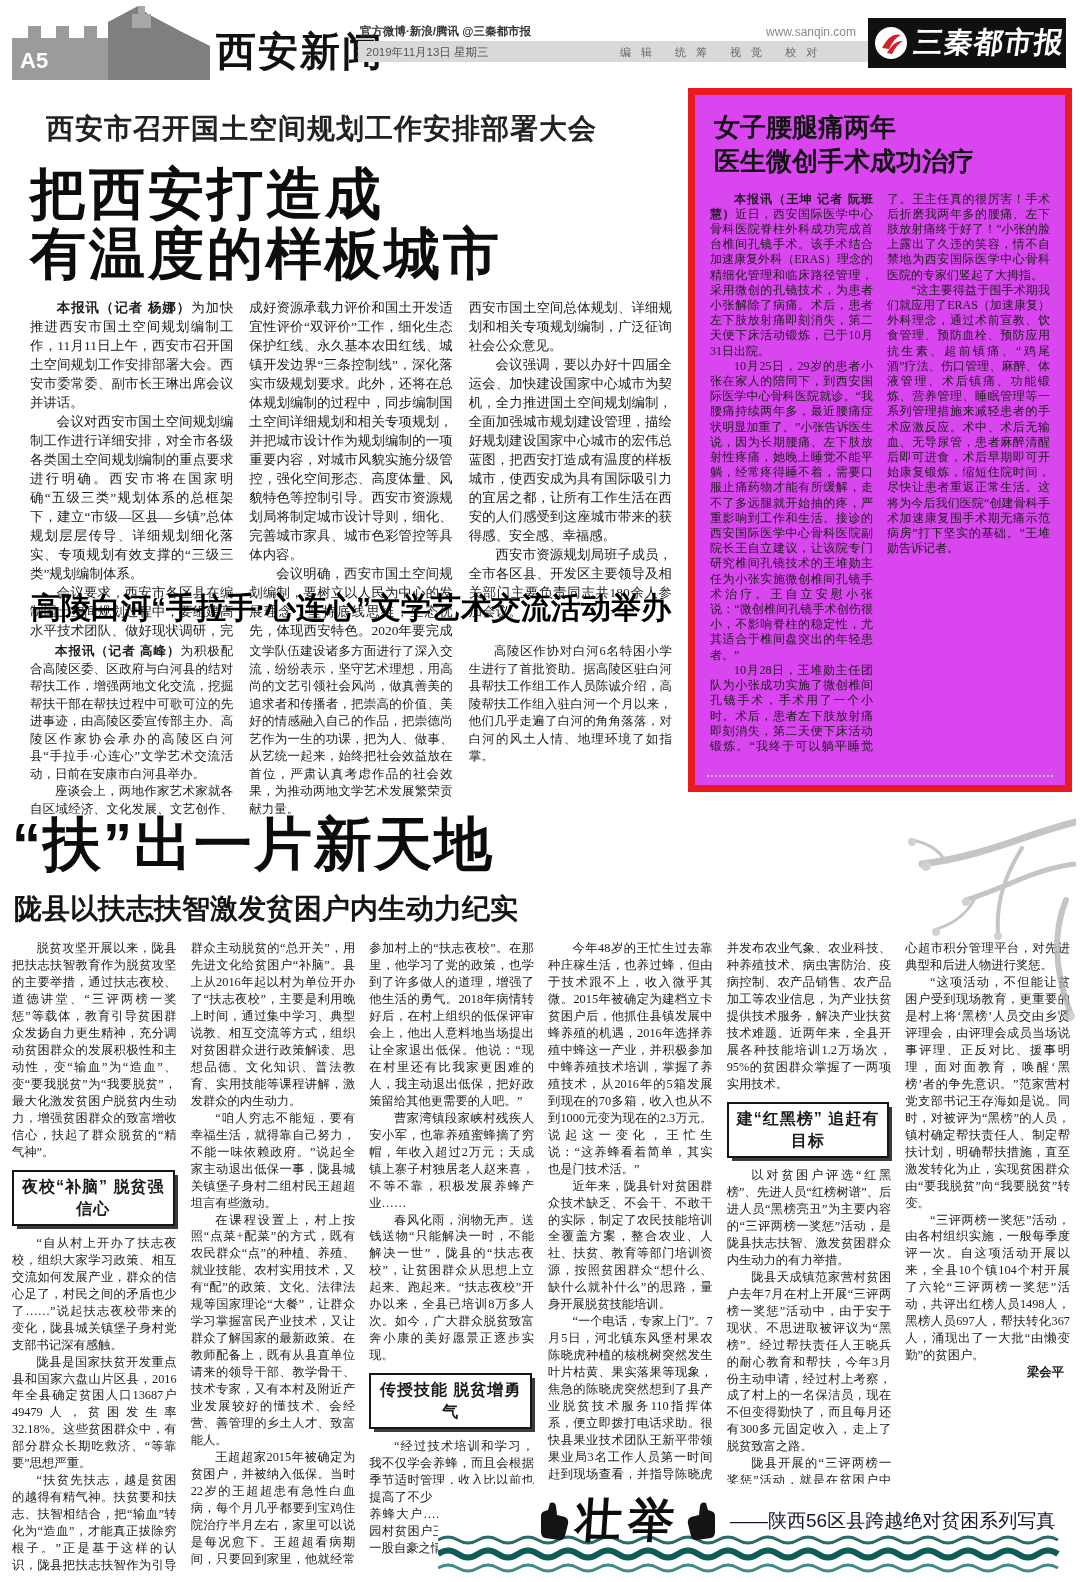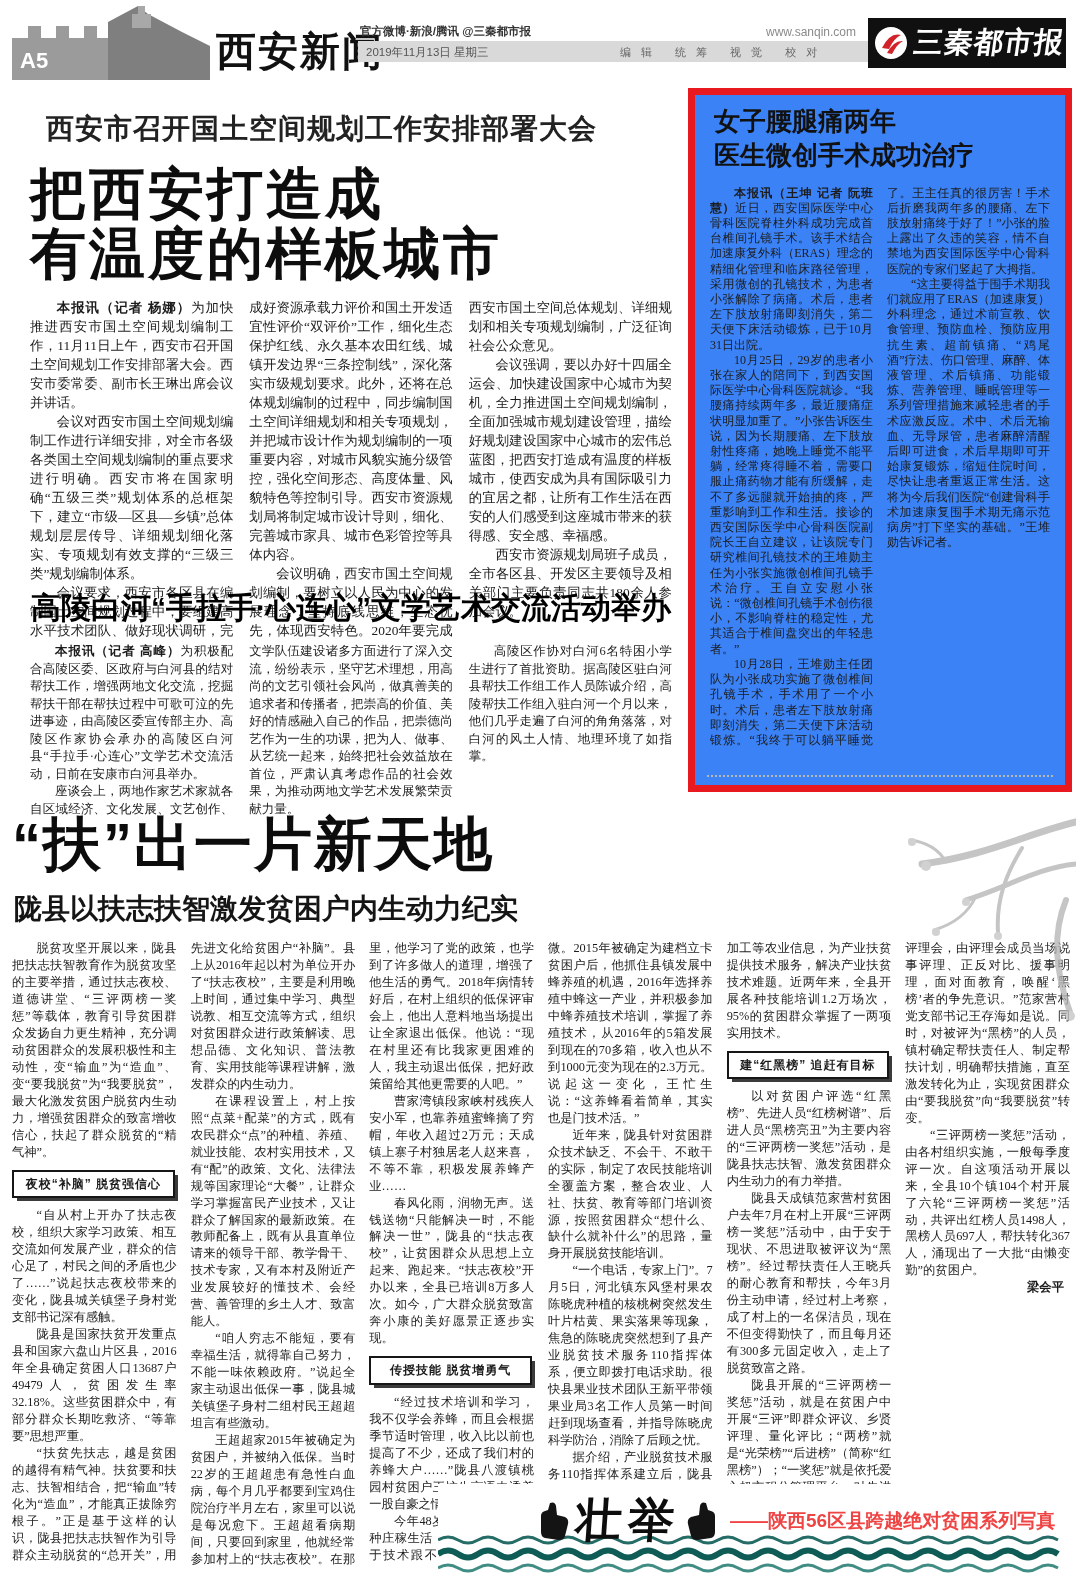--- a/index.html
+++ b/index.html
@@ -25,52 +25,52 @@
   .main-art{position:absolute;left:30px;top:94px;width:642px;}
   .kicker{font-size:28px;font-weight:600;color:#222;letter-spacing:1px;margin:16px;}
   .main-hl{font-size:56px;font-weight:900;line-height:1.08;letter-spacing:3px;color:#0d0d0d;margin:8px 0 0 0;}
   .body-cols{margin-top:13px;text-align:justify;}
   .cols3{column-count:3;column-gap:16px;font-size:13.4px;line-height:1.42;}
   .body-cols p{margin:0;text-indent:2em;}
   .body-cols p strong{font-family:"Liberation Sans","DejaVu Sans",sans-serif;font-weight:700;}
 
   
   .red-box{position:absolute;left:688px;top:88px;width:384px;height:704px;box-sizing:border-box;
-           border:7px solid #e8191f;background:#3b82f6;padding:8px 15px 8px 15px;}
+           border:7px solid #e8191f;background:#d946ef;padding:14px 15px 8px 15px;}
   .med-hl{font-size:26px;font-weight:900;line-height:1.3;margin:2px 0 8px 4px;color:#111;}
   .cols2{column-count:2;column-gap:14px;font-size:12px;line-height:15.2px;height:566px;
          column-fill:auto;overflow:hidden;text-align:justify;}
   .dots{position:absolute;left:12px;right:12px;bottom:8px;border-top:2px dotted #b9b9b9;}
 
   
   .cul-art{position:absolute;left:30px;top:588px;width:642px;}
   .cul-hl{font-size:30px;font-weight:900;letter-spacing:0px;margin:0;text-align:center;color:#000000;}
   .cols3s{column-count:3;column-gap:16px;font-size:12.5px;line-height:1.4;margin-top:14px;}
 
   
   .pov-art{position:absolute;left:12px;top:806px;width:1058px;height:776px;}
   .pov-hl{font-size:58px;font-weight:900;letter-spacing:2px;margin:0;color:#0c0c0c;}
   .pov-sub{font-size:28px;font-weight:700;margin:6px 0 0 2px;color:#151515;}
   .tree{position:absolute;right:-6px;top:-2px;width:250px;height:260px;pointer-events:none;opacity:.75;}
   .cols6{column-count:6;column-gap:14px;font-size:12.3px;line-height:1.38;margin-top:12px;
          height:640px;column-fill:auto;overflow:hidden;text-align:justify;}
-  .boxed-subhead{font-family:"Liberation Sans","DejaVu Sans",sans-serif;font-size:12px;font-weight:800;
+  .boxed-subhead{font-family:"Liberation Sans","DejaVu Sans",sans-serif;font-size:16px;font-weight:800;
          border:2px solid #161616;box-shadow:4px 4px 0 -1px #3b3b3b;padding:4px 4px;margin:9px 2px 9px 0;
          text-align:center;letter-spacing:1px;break-inside:avoid;}
   .signature{text-align:right !important;text-indent:0 !important;font-weight:700;padding-right:6px;}
 
   
   .banner{position:absolute;left:438px;top:1484px;width:634px;height:94px;background:#fff;z-index:6;}
   .waves{position:absolute;left:0;bottom:2px;width:634px;height:46px;}
   .banner-row{position:absolute;left:0;top:6px;width:634px;display:flex;align-items:center;}
   .fist{width:34px;height:40px;margin:0 2px;flex:0 0 auto;}
   .callig{font-size:46px;font-weight:900;letter-spacing:6px;transform:skewX(-4deg);
           font-family:"Liberation Sans","DejaVu Sans",sans-serif;color:#0d0d0d;margin:0 4px;}
-  .series{font-size:19px;font-weight:700;font-family:"Liberation Sans","DejaVu Sans",sans-serif;
-          color:#ef4444;margin-left:8px;white-space:nowrap;}
+  .series{font-size:19px;font-weight:400;font-family:"Liberation Sans","DejaVu Sans",sans-serif;
+          color:#0f172a;margin-left:8px;white-space:nowrap;}
 
   h1,h2,h3{font-family:"Liberation Sans","DejaVu Sans",sans-serif;}
 </style>
 </head>
 <body>
 
 <div id="page">
 
   <div class="hdr">
     <svg class="wall" viewBox="0 0 198 76">
@@ -154,22 +154,22 @@
       </g>
     </svg>
     <h1 class="pov-hl">“扶”出一片新天地</h1>
     <div class="pov-sub sans">陇县以扶志扶智激发贫困户内生动力纪实</div>
     <div class="body-cols cols6">
         <p>脱贫攻坚开展以来，陇县把扶志扶智教育作为脱贫攻坚的主要举措，通过扶志夜校、道德讲堂、“三评两榜一奖惩”等载体，教育引导贫困群众发扬自力更生精神，充分调动贫困群众的发展积极性和主动性，变“输血”为“造血”、变“要我脱贫”为“我要脱贫”，最大化激发贫困户脱贫内生动力，增强贫困群众的致富增收信心，扶起了群众脱贫的“精气神”。</p>
         <h3 class="boxed-subhead">夜校“补脑” 脱贫强信心</h3>
         <p>“自从村上开办了扶志夜校，组织大家学习政策、相互交流如何发展产业，群众的信心足了，村民之间的矛盾也少了……”说起扶志夜校带来的变化，陇县城关镇堡子身村党支部书记深有感触。</p>
         <p>陇县是国家扶贫开发重点县和国家六盘山片区县，2016年全县确定贫困人口13687户49479人，贫困发生率32.18%。这些贫困群众中，有部分群众长期吃救济、“等靠要”思想严重。</p>
         <p>“扶贫先扶志，越是贫困的越得有精气神。扶贫要和扶志、扶智相结合，把“输血”转化为“造血”，才能真正拔除穷根子。”正是基于这样的认识，陇县把扶志扶智作为引导群众主动脱贫的“总开关”，用先进文化给贫困户“补脑”。县上从2016年起以村为单位开办了“扶志夜校”，主要是利用晚上时间，通过集中学习、典型说教、相互交流等方式，组织对贫困群众进行政策解读、思想品德、文化知识、普法教育、实用技能等课程讲解，激发群众的内生动力。</p>
+        <p>“咱人穷志不能短，要有幸福生活，就得靠自己努力，不能一味依赖政府。”说起全家主动退出低保一事，陇县城关镇堡子身村二组村民王超超坦言有些激动。</p>
         <p>在课程设置上，村上按照“点菜+配菜”的方式，既有农民群众“点”的种植、养殖、就业技能、农村实用技术，又有“配”的政策、文化、法律法规等国家理论“大餐”，让群众学习掌握富民产业技术，又让群众了解国家的最新政策。在教师配备上，既有从县直单位请来的领导干部、教学骨干、技术专家，又有本村及附近产业发展较好的懂技术、会经营、善管理的乡土人才、致富能人。</p>
-        <p>“咱人穷志不能短，要有幸福生活，就得靠自己努力，不能一味依赖政府。”说起全家主动退出低保一事，陇县城关镇堡子身村二组村民王超超坦言有些激动。</p>
         <p>王超超家2015年被确定为贫困户，并被纳入低保。当时22岁的王超超患有急性白血病，每个月几乎都要到宝鸡住院治疗半月左右，家里可以说是每况愈下。王超超看病期间，只要回到家里，他就经常参加村上的“扶志夜校”。在那里，他学习了党的政策，也学到了许多做人的道理，增强了他生活的勇气。2018年病情转好后，在村上组织的低保评审会上，他出人意料地当场提出让全家退出低保。他说：“现在村里还有比我家更困难的人，我主动退出低保，把好政策留给其他更需要的人吧。”</p>
         <p>曹家湾镇段家峡村残疾人安小军，也靠养殖蜜蜂摘了穷帽，年收入超过2万元；天成镇上寨子村独居老人赵来喜，不等不靠，积极发展养蜂产业……</p>
         <p>春风化雨，润物无声。送钱送物“只能解决一时，不能解决一世”，陇县的“扶志夜校”，让贫困群众从思想上立起来、跑起来。“扶志夜校”开办以来，全县已培训8万多人次。如今，广大群众脱贫致富奔小康的美好愿景正逐步实现。</p>
         <h3 class="boxed-subhead">传授技能 脱贫增勇气</h3>
         <p>“经过技术培训和学习，我不仅学会养蜂，而且会根据季节适时管理，收入比以前也提高了不少，还成了我们村的养蜂大户……”陇县八渡镇桃园村贫困户王忙生言语中透着一股自豪之情。</p>
         <p>今年48岁的王忙生过去靠种庄稼生活，也养过蜂，但由于技术跟不上，收入微乎其微。2015年被确定为建档立卡贫困户后，他抓住县镇发展中蜂养殖的机遇，2016年选择养殖中蜂这一产业，并积极参加中蜂养殖技术培训，掌握了养殖技术，从2016年的5箱发展到现在的70多箱，收入也从不到1000元变为现在的2.3万元。说起这一变化，王忙生说：“这养蜂看着简单，其实也是门技术活。”</p>
         <p>近年来，陇县针对贫困群众技术缺乏、不会干、不敢干的实际，制定了农民技能培训全覆盖方案，整合农业、人社、扶贫、教育等部门培训资源，按照贫困群众“想什么、缺什么就补什么”的思路，量身开展脱贫技能培训。</p>
         <p>“一个电话，专家上门”。7月5日，河北镇东风堡村果农陈晓虎种植的核桃树突然发生叶片枯黄、果实落果等现象，焦急的陈晓虎突然想到了县产业脱贫技术服务110指挥体系，便立即拨打电话求助。很快县果业技术团队王新平带领果业局3名工作人员第一时间赶到现场查看，并指导陈晓虎科学防治，消除了后顾之忧。</p>
         <p>据介绍，产业脱贫技术服务110指挥体系建立后，陇县以全县贫困村全部产业和贫困户为对象，定期开展技术培训并发布农业气象、农业科技、种养殖技术、病虫害防治、疫病控制、农产品销售、农产品加工等农业信息，为产业扶贫提供技术服务，解决产业扶贫技术难题。近两年来，全县开展各种技能培训1.2万场次，95%的贫困群众掌握了一两项实用技术。</p>
         <h3 class="boxed-subhead">建“红黑榜” 追赶有目标</h3>

